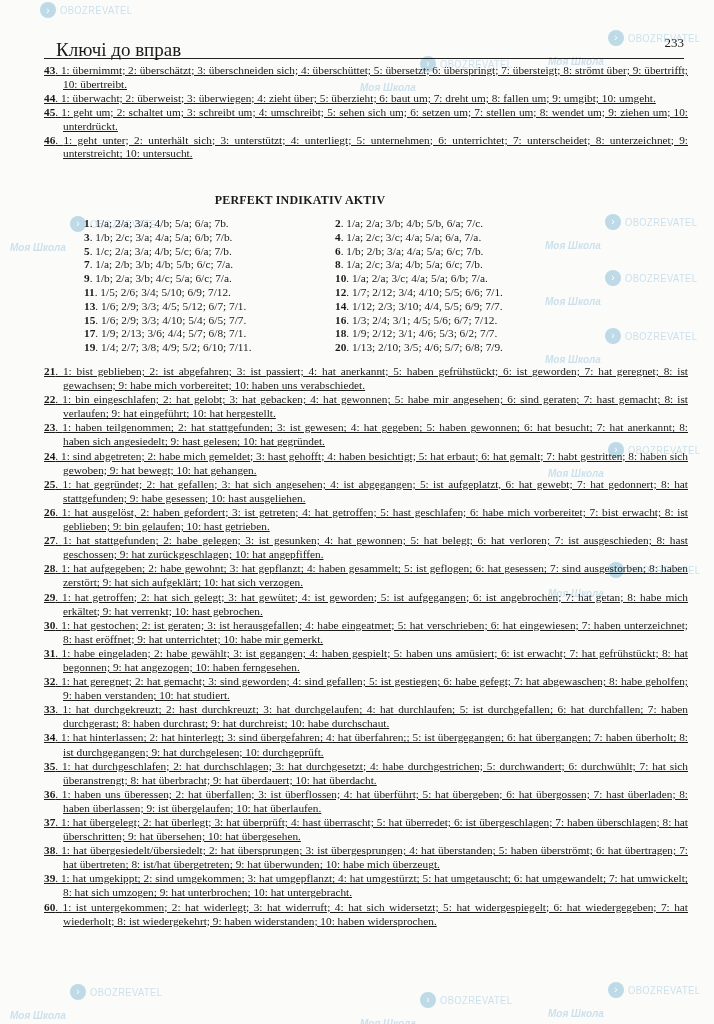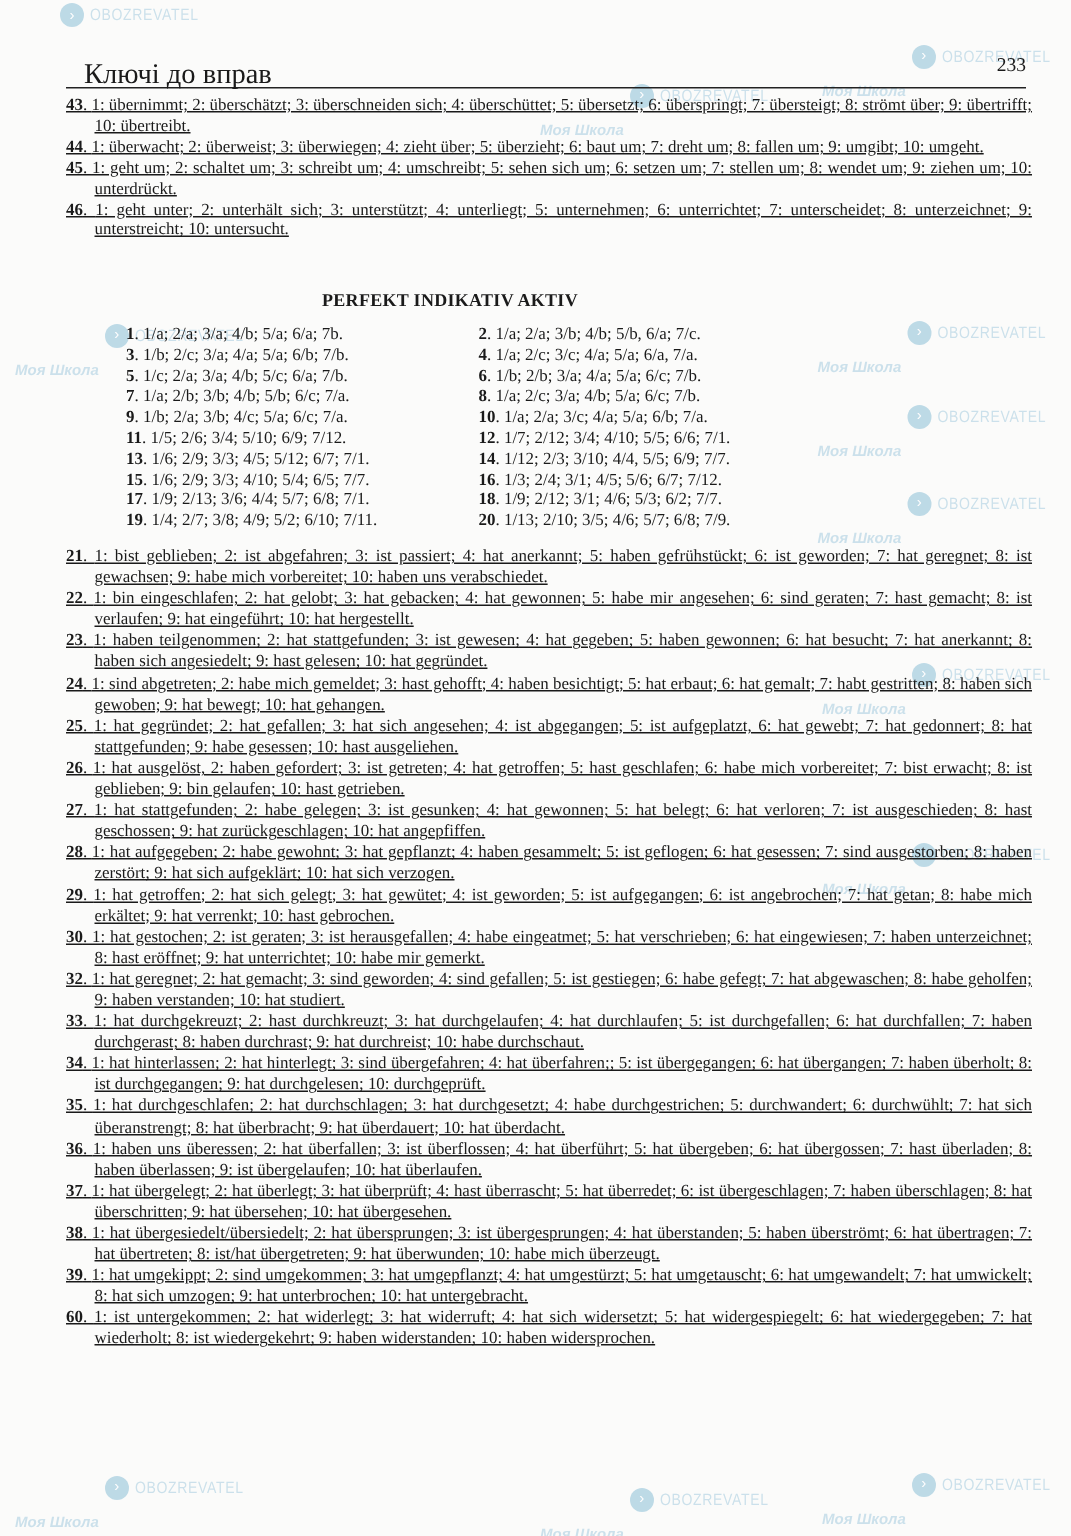--- a/index.html
+++ b/index.html
@@ -20,21 +20,21 @@
     .entries { position: absolute; left: 44px; width: 644px; font-size: 11.3px; line-height: 13.9px; text-decoration: underline; }
     .entry { margin: 0; padding-left: 19px; text-indent: -19px; text-align: justify; }
     .entry b { font-weight: bold; }
     .section-title {
       position: absolute; left: 0; width: 600px; top: 193px; text-align: center;
       font-weight: bold; font-size: 12px; letter-spacing: 0.2px;
     }
     .grid { position: absolute; left: 44px; top: 217px; width: 640px; font-size: 11.3px; line-height: 13.8px; }
     .col { position: absolute; top: 0; }
     .col.left { left: 0; margin-left: 40px; }
-    .col.right { left: 275px; }
+    .col.right { left: 291px; }
     .gl { white-space: nowrap; }
     .wm {
       position: absolute; display: flex; align-items: center; gap: 4px;
       color: #bcd8e6; font-family: "Liberation Sans", sans-serif; font-size: 11px;
       opacity: 0.75; pointer-events: none; white-space: nowrap;
     }
     .wm .ms { font-style: italic; font-weight: bold; font-size: 10px; margin-top: 48px; }
     .wm .circ {
       width: 16px; height: 16px; border-radius: 50%; background: #a9cfe0;
       display: inline-flex; align-items: center; justify-content: center; color: #fff; font-size: 10px;
@@ -156,20 +156,21 @@
     <p class="entry"><b>21</b>. <span>1: bist geblieben; 2: ist abgefahren; 3: ist passiert; 4: hat anerkannt; 5: haben gefrühstückt; 6: ist geworden; 7: hat geregnet; 8: ist gewachsen; 9: habe mich vorbereitet; 10: haben uns verabschiedet.</span></p>
     <p class="entry"><b>22</b>. <span>1: bin eingeschlafen; 2: hat gelobt; 3: hat gebacken; 4: hat gewonnen; 5: habe mir angesehen; 6: sind geraten; 7: hast gemacht; 8: ist verlaufen; 9: hat eingeführt; 10: hat hergestellt.</span></p>
     <p class="entry"><b>23</b>. <span>1: haben teilgenommen; 2: hat stattgefunden; 3: ist gewesen; 4: hat gegeben; 5: haben gewonnen; 6: hat besucht; 7: hat anerkannt; 8: haben sich angesiedelt; 9: hast gelesen; 10: hat gegründet.</span></p>
     <p class="entry"><b>24</b>. <span>1: sind abgetreten; 2: habe mich gemeldet; 3: hast gehofft; 4: haben besichtigt; 5: hat erbaut; 6: hat gemalt; 7: habt gestritten; 8: haben sich gewoben; 9: hat bewegt; 10: hat gehangen.</span></p>
     <p class="entry"><b>25</b>. <span>1: hat gegründet; 2: hat gefallen; 3: hat sich angesehen; 4: ist abgegangen; 5: ist aufgeplatzt, 6: hat gewebt; 7: hat gedonnert; 8: hat stattgefunden; 9: habe gesessen; 10: hast ausgeliehen.</span></p>
     <p class="entry"><b>26</b>. <span>1: hat ausgelöst, 2: haben gefordert; 3: ist getreten; 4: hat getroffen; 5: hast geschlafen; 6: habe mich vorbereitet; 7: bist erwacht; 8: ist geblieben; 9: bin gelaufen; 10: hast getrieben.</span></p>
     <p class="entry"><b>27</b>. <span>1: hat stattgefunden; 2: habe gelegen; 3: ist gesunken; 4: hat gewonnen; 5: hat belegt; 6: hat verloren; 7: ist ausgeschieden; 8: hast geschossen; 9: hat zurückgeschlagen; 10: hat angepfiffen.</span></p>
     <p class="entry"><b>28</b>. <span>1: hat aufgegeben; 2: habe gewohnt; 3: hat gepflanzt; 4: haben gesammelt; 5: ist geflogen; 6: hat gesessen; 7: sind ausgestorben; 8: haben zerstört; 9: hat sich aufgeklärt; 10: hat sich verzogen.</span></p>
     <p class="entry"><b>29</b>. <span>1: hat getroffen; 2: hat sich gelegt; 3: hat gewütet; 4: ist geworden; 5: ist aufgegangen; 6: ist angebrochen; 7: hat getan; 8: habe mich erkältet; 9: hat verrenkt; 10: hast gebrochen.</span></p>
     <p class="entry"><b>30</b>. <span>1: hat gestochen; 2: ist geraten; 3: ist herausgefallen; 4: habe eingeatmet; 5: hat verschrieben; 6: hat eingewiesen; 7: haben unterzeichnet; 8: hast eröffnet; 9: hat unterrichtet; 10: habe mir gemerkt.</span></p>
+    <p class="entry"><b>31</b>. <span>1: habe eingeladen; 2: habe gewählt; 3: ist gegangen; 4: haben gespielt; 5: haben uns amüsiert; 6: ist erwacht; 7: hat gefrühstückt; 8: hat begonnen; 9: hat angezogen; 10: haben ferngesehen.</span></p>
     <p class="entry"><b>32</b>. <span>1: hat geregnet; 2: hat gemacht; 3: sind geworden; 4: sind gefallen; 5: ist gestiegen; 6: habe gefegt; 7: hat abgewaschen; 8: habe geholfen; 9: haben verstanden; 10: hat studiert.</span></p>
     <p class="entry"><b>33</b>. <span>1: hat durchgekreuzt; 2: hast durchkreuzt; 3: hat durchgelaufen; 4: hat durchlaufen; 5: ist durchgefallen; 6: hat durchfallen; 7: haben durchgerast; 8: haben durchrast; 9: hat durchreist; 10: habe durchschaut.</span></p>
     <p class="entry"><b>34</b>. <span>1: hat hinterlassen; 2: hat hinterlegt; 3: sind übergefahren; 4: hat überfahren;; 5: ist übergegangen; 6: hat übergangen; 7: haben überholt; 8: ist durchgegangen; 9: hat durchgelesen; 10: durchgeprüft.</span></p>
     <p class="entry"><b>35</b>. <span>1: hat durchgeschlafen; 2: hat durchschlagen; 3: hat durchgesetzt; 4: habe durchgestrichen; 5: durchwandert; 6: durchwühlt; 7: hat sich überanstrengt; 8: hat überbracht; 9: hat überdauert; 10: hat überdacht.</span></p>
     <p class="entry"><b>36</b>. <span>1: haben uns überessen; 2: hat überfallen; 3: ist überflossen; 4: hat überführt; 5: hat übergeben; 6: hat übergossen; 7: hast überladen; 8: haben überlassen; 9: ist übergelaufen; 10: hat überlaufen.</span></p>
     <p class="entry"><b>37</b>. <span>1: hat übergelegt; 2: hat überlegt; 3: hat überprüft; 4: hast überrascht; 5: hat überredet; 6: ist übergeschlagen; 7: haben überschlagen; 8: hat überschritten; 9: hat übersehen; 10: hat übergesehen.</span></p>
     <p class="entry"><b>38</b>. <span>1: hat übergesiedelt/übersiedelt; 2: hat übersprungen; 3: ist übergesprungen; 4: hat überstanden; 5: haben überströmt; 6: hat übertragen; 7: hat übertreten; 8: ist/hat übergetreten; 9: hat überwunden; 10: habe mich überzeugt.</span></p>
     <p class="entry"><b>39</b>. <span>1: hat umgekippt; 2: sind umgekommen; 3: hat umgepflanzt; 4: hat umgestürzt; 5: hat umgetauscht; 6: hat umgewandelt; 7: hat umwickelt; 8: hat sich umzogen; 9: hat unterbrochen; 10: hat untergebracht.</span></p>
     <p class="entry"><b>60</b>. <span>1: ist untergekommen; 2: hat widerlegt; 3: hat widerruft; 4: hat sich widersetzt; 5: hat widergespiegelt; 6: hat wiedergegeben; 7: hat wiederholt; 8: ist wiedergekehrt; 9: haben widerstanden; 10: haben widersprochen.</span></p>
   </div>

